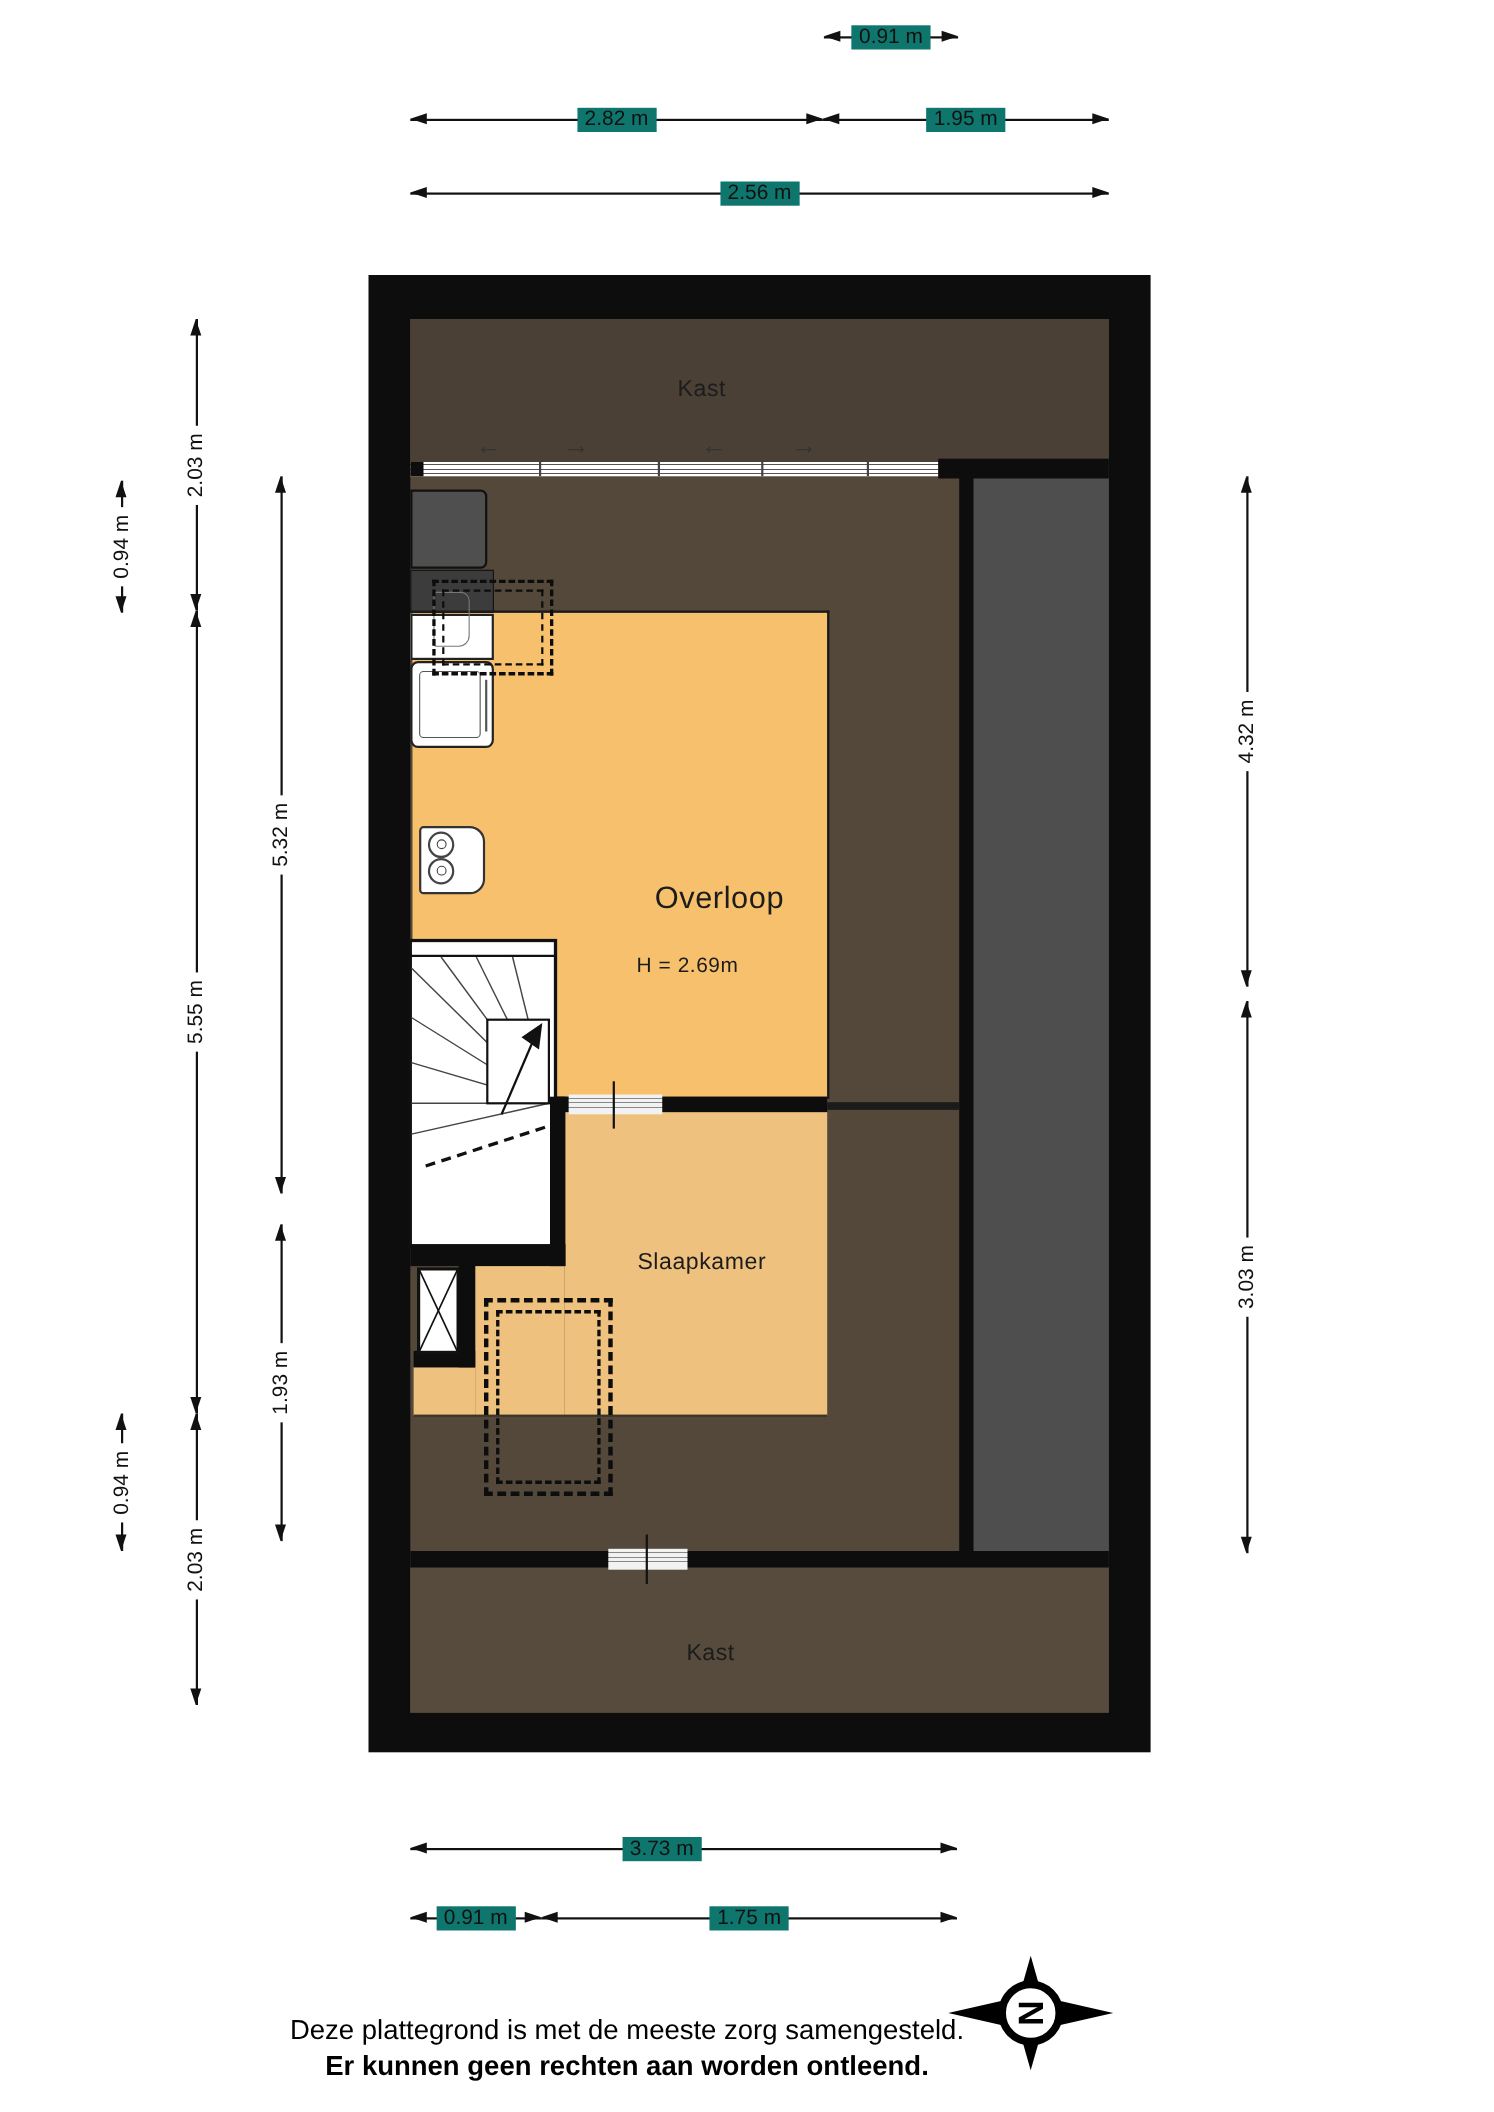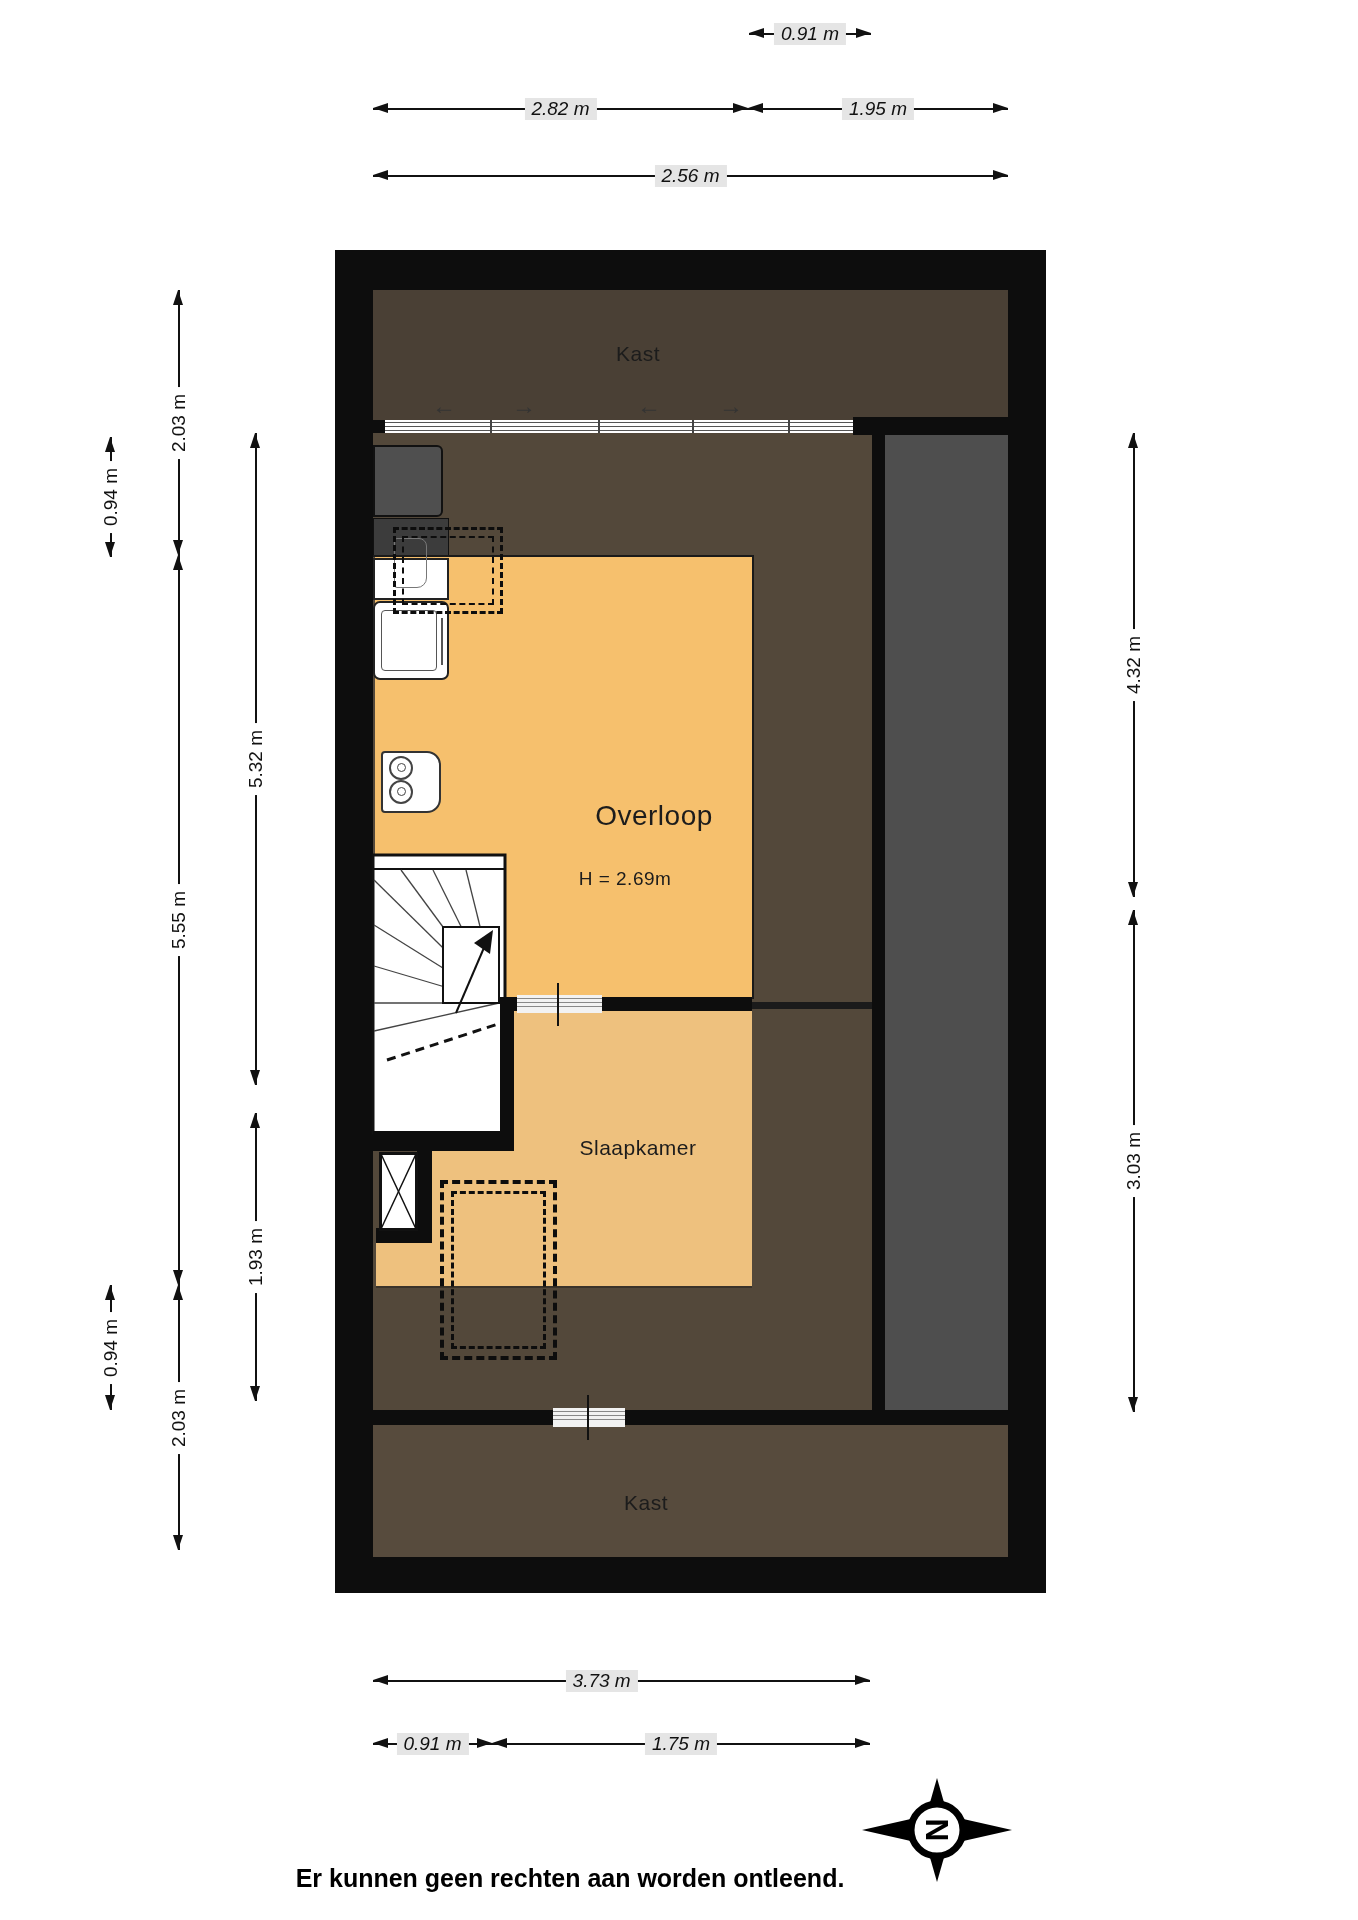--- a/index.html
+++ b/index.html
@@ -10,21 +10,21 @@
   
   .dim-h, .dim-v { position:absolute; z-index:40; }
   .dim-h { border-top:2px solid #111; }
   .dim-h::before { content:""; position:absolute; left:0; top:-7px;
     border-top:5px solid transparent; border-bottom:5px solid transparent;
     border-right:15px solid #111; }
   .dim-h::after  { content:""; position:absolute; right:0; top:-7px;
     border-top:5px solid transparent; border-bottom:5px solid transparent;
     border-left:15px solid #111; }
   .dim-h > span { position:absolute; left:50%; top:-1px; transform:translate(-50%,-50%);
-    background:#e5e5e5; padding:0 7px; font-size:19px; color:#111; white-space:nowrap;font-style:italic; }
+    background:#0f766e; padding:0 7px; font-size:19px; color:#111; white-space:nowrap; }
 
   .dim-v { border-left:2px solid #111; }
   .dim-v::before { content:""; position:absolute; top:0; left:-7px;
     border-left:5px solid transparent; border-right:5px solid transparent;
     border-bottom:15px solid #111; }
   .dim-v::after  { content:""; position:absolute; bottom:0; left:-7px;
     border-left:5px solid transparent; border-right:5px solid transparent;
     border-top:15px solid #111; }
   .dim-v > span { position:absolute; top:50%; left:-1px; transform:translate(-50%,-50%) rotate(-90deg);
     background:#fff; padding:0 7px; font-size:19px; color:#111; white-space:nowrap; }
@@ -214,15 +214,16 @@
 
   <svg class="abs" style="left:862px; top:1760px;" width="150" height="140" viewBox="0 0 150 140">
     <polygon points="0,70 62,56 62,84" fill="#000"></polygon>
     <polygon points="150,70 88,56 88,84" fill="#000"></polygon>
     <polygon points="75,18 63,60 87,60" fill="#000"></polygon>
     <polygon points="75,122 63,80 87,80" fill="#000"></polygon>
     <circle cx="75" cy="70" r="26" fill="#fff" stroke="#000" stroke-width="7"></circle>
     <text x="75" y="70" transform="rotate(-90 75 70)" text-anchor="middle" dominant-baseline="central" font-family="Liberation Sans, sans-serif" font-size="32" font-weight="bold" fill="#000">N</text>
   </svg>
 
+  <div class="footer" style="top:1832px;">Deze plattegrond is met de meeste zorg samengesteld.</div>
   <div class="footer" style="top:1864px;font-weight:bold;">Er kunnen geen rechten aan worden ontleend.</div>
 
 </div>
 
 </body></html>

